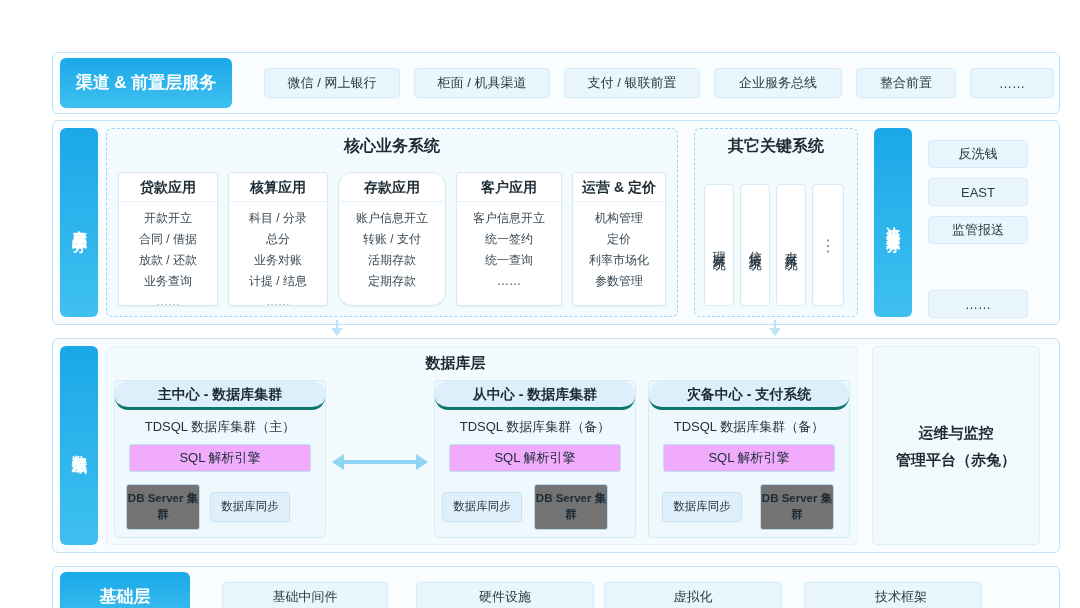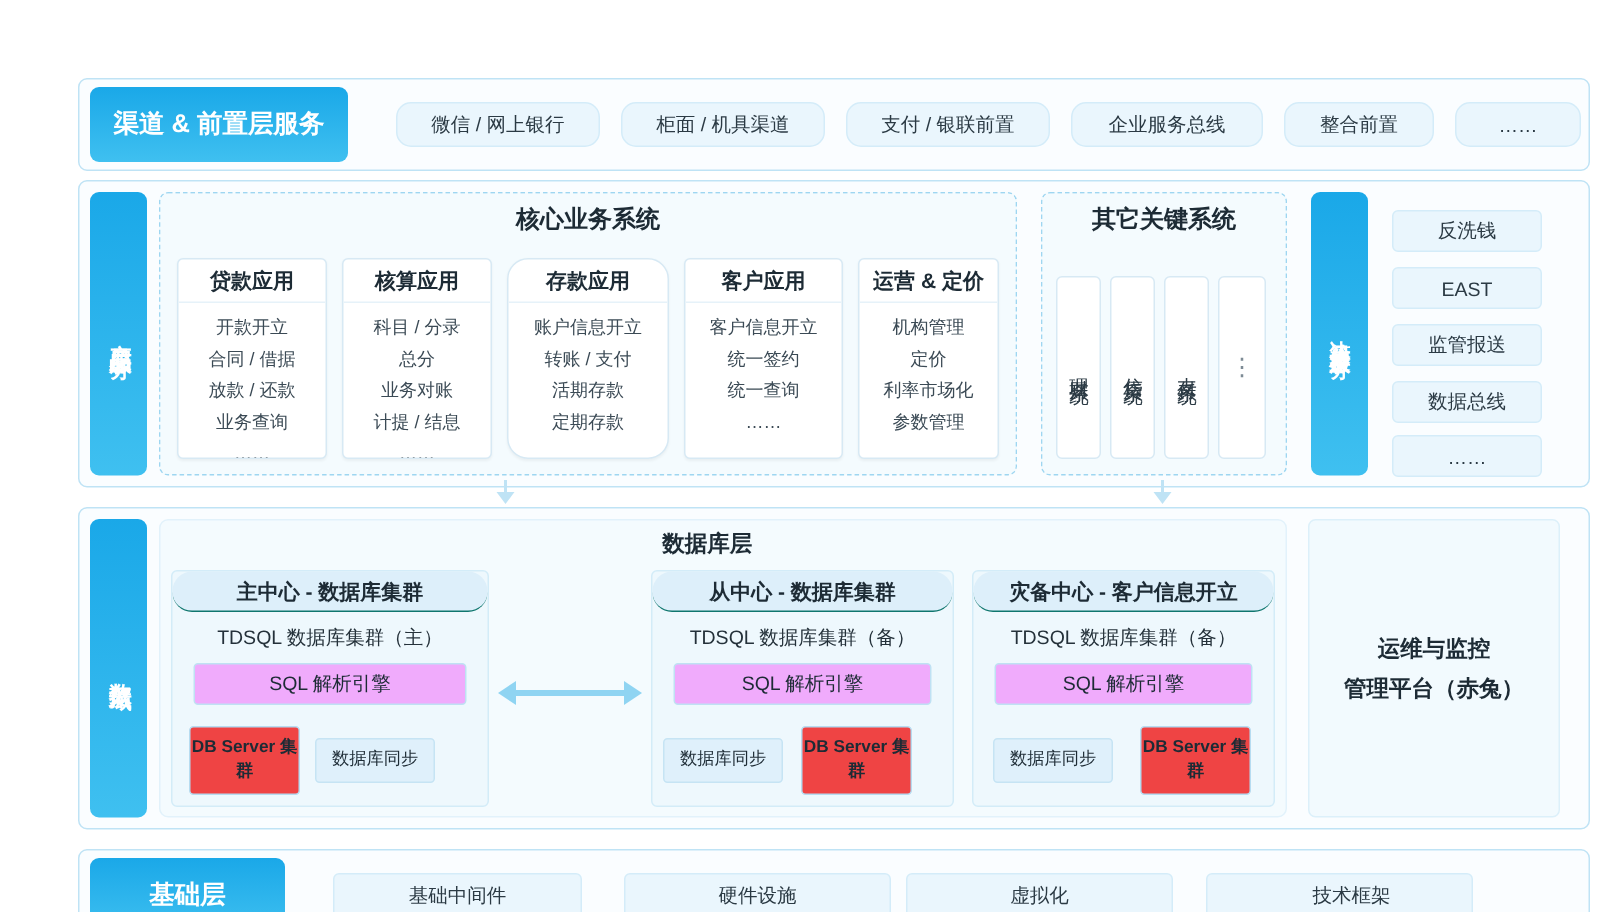--- a/index.html
+++ b/index.html
@@ -60,21 +60,21 @@
     font-size: 13px;
   }
 
   
   #channel-band { left: 52px; top: 20px; width: 1008px; height: 62px; background:#fafdff; }
   #channel-label {
     position: absolute; left: 60px; top: 26px; width: 172px; height: 50px;
     font-size: 17px;
   }
   .channel-pill {
-    position: absolute; top: 36px; height: 30px; border-radius: 10px;
+    position: absolute; top: 36px; height: 30px;
   }
 
   
   #product-band { left: 52px; top: 88px; width: 1008px; height: 205px; background:#fafdff; }
   #product-label {
     position: absolute; left: 60px; top: 96px; width: 38px; height: 189px;
     font-size: 15px;
   }
   .dashbox {
     position: absolute;
@@ -167,38 +167,38 @@
     font-size: 15px;
   }
   #dblayer-box {
     position: absolute; left: 106px; top: 314px; width: 752px; height: 199px;
     box-sizing: border-box;
     background: #f4fbfe;
     border: 1px solid #e2f2fb;
     border-radius: 6px;
   }
   #dblayer-title {
-    position: absolute; left: 106px; top: 318px; width: 731px; height: 26px;
+    position: absolute; left: 90px; top: 318px; width: 731px; height: 26px;
     line-height: 26px; text-align: center;
     font-size: 15px; font-weight: bold; color: #1d2b35;
   }
   .center-card {
     position: absolute;
     box-sizing: border-box;
     top: 348px;
     height: 158px;
     background: #eef8fd;
     border: 1px solid #d3ecf8;
     border-radius: 4px;
   }
   .center-card .cc-hd {
     height: 26px; line-height: 26px; text-align: center;
     font-size: 14px; font-weight: bold; color: #1d2b35;
     background: #ddeffa;
-    border-bottom: 1px solid #0f766e;
+    border-bottom: 3px solid #0f766e;
     border-radius: 13px;
   }
   .cc-sub {
     margin: 8px 10px 0 10px;
     text-align: center;
     font-size: 13px;
     color: #24313a;
   }
   .cc-engine {
     margin: 8px 14px 0 14px;
@@ -214,21 +214,21 @@
     box-sizing: border-box;
     background: #dff0fb;
     border: 1px solid #c6e4f4;
     border-radius: 3px;
     display: flex; align-items: center; justify-content: center;
     text-align: center;
     font-size: 11.5px;
     color: #1d2b35;
     line-height: 1.35;
   }
-  .cyl.strong { background: #ef4444; border-color: #b6dcf1; font-weight: bold; }
+  .cyl.strong { background: #737373; border-color: #b6dcf1; font-weight: bold; }
   #sync-arrow {
     position: absolute; left: 332px; top: 422px; width: 96px; height: 16px;
   }
   #sync-arrow .bar {
     position: absolute; left: 12px; top: 6px; width: 72px; height: 4px; background: #8fd4f2;
   }
   #sync-arrow .lh, #sync-arrow .rh {
     position: absolute; top: 0; width: 0; height: 0;
     border-top: 8px solid transparent;
     border-bottom: 8px solid transparent;
@@ -344,21 +344,20 @@
     <span class="vtext">支付系统</span>
   </div>
   <div class="vcol" style="left:812px;top:152px;width:32px;height:122px;">
     <span style="font-size:16px;color:#7d8b95;">⋮</span>
   </div>
 
   <div class="leftlabel vertical" id="decision-label">决策分析层服务</div>
   <div class="decision-pill" style="top:108px;">反洗钱</div>
   <div class="decision-pill" style="top:146px;">EAST</div>
   <div class="decision-pill" style="top:184px;">监管报送</div>
-  <div class="decision-pill" style="top:222px;">数据总线</div>
   <div class="decision-pill" style="top:258px;">……</div>
 
   <div class="arrow-stem" style="left:336px;top:288px;height:12px;"></div>
   <div class="arrow-head" style="left:331px;top:296px;"></div>
   <div class="arrow-stem" style="left:774px;top:288px;height:12px;"></div>
   <div class="arrow-head" style="left:769px;top:296px;"></div>
 
   <div class="band" id="data-band"></div>
   <div class="leftlabel vertical" id="data-label">数据域</div>
 
@@ -381,21 +380,21 @@
 
   <div class="center-card" style="left:434px;width:202px;">
     <div class="cc-hd">从中心 - 数据库集群</div>
     <div class="cc-sub">TDSQL 数据库集群（备）</div>
     <div class="cc-engine">SQL 解析引擎</div>
   </div>
   <div class="cyl" style="left:442px;top:460px;width:80px;height:30px;">数据库同步</div>
   <div class="cyl strong" style="left:534px;top:452px;width:74px;height:46px;">DB Server 集群</div>
 
   <div class="center-card" style="left:648px;width:202px;">
-    <div class="cc-hd">灾备中心 - 客户信息开立</div>
+    <div class="cc-hd">灾备中心 - 支付系统</div>
     <div class="cc-sub">TDSQL 数据库集群（备）</div>
     <div class="cc-engine">SQL 解析引擎</div>
   </div>
   <div class="cyl" style="left:662px;top:460px;width:80px;height:30px;">数据库同步</div>
   <div class="cyl strong" style="left:760px;top:452px;width:74px;height:46px;">DB Server 集群</div>
 
   <div id="ops-box">
     <div>
       <div>运维与监控</div>
       <div>管理平台（赤兔）</div>

